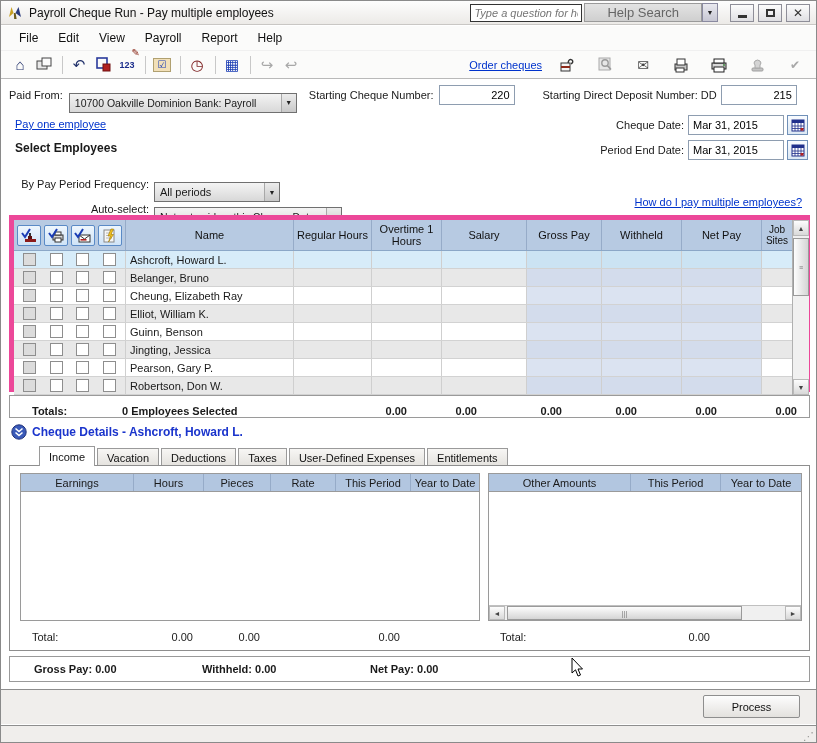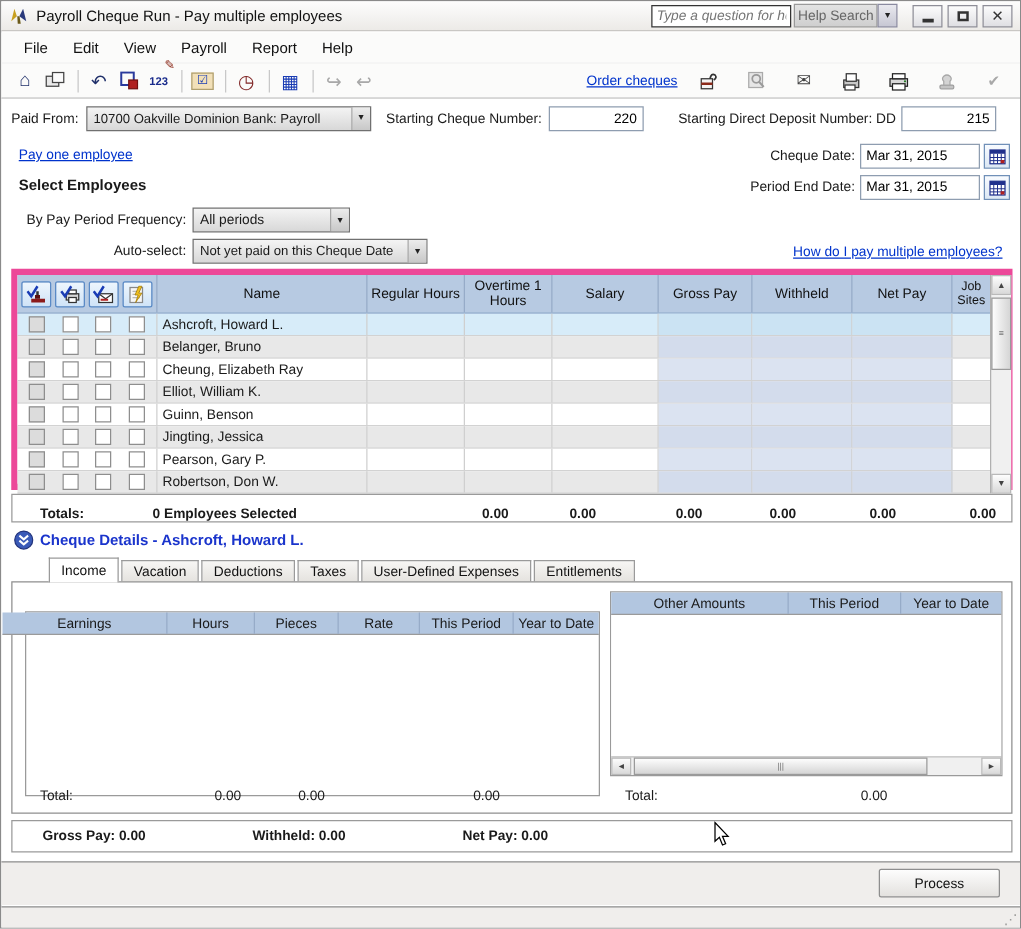--- a/index.html
+++ b/index.html
@@ -8,22 +8,22 @@
   #window { position:relative; width:817px; height:743px; border:1px solid #8a8a8a; background:#fff; overflow:hidden; }
 
   
   .titlebar { position:absolute; top:0; left:0; right:0; height:24px;
     background:linear-gradient(#fdfdfd,#eceae7); border-bottom:1px solid #c9c7c4;
     display:flex; align-items:center; padding:0 6px; }
   .titlebar .logo { width:16px; height:16px; margin-right:6px; flex:none; }
   .title-text { font-size:12px; color:#111; flex:1 1 auto; white-space:nowrap; }
   .help-ask { width:112px; height:18px; border:1px solid #333; font-style:italic; font-size:11px;
     padding:0 3px; font-family:"Liberation Sans",sans-serif; color:#222; }
-  .help-search-btn { height:19px; margin-left:2px; padding:0 2px; background:linear-gradient(#e3e3e3,#cfcfcf);
-    border:1px solid #9a9a9a; color:#666; font-size:11px; display:flex; align-items:center; }
+  .help-search-btn { height:19px; margin-left:2px; padding:0 22px; background:linear-gradient(#e3e3e3,#cfcfcf);
+    border:1px solid #9a9a9a; color:#666; font-size:13px; display:flex; align-items:center; }
   .help-search-dd { width:16px; height:19px; background:linear-gradient(#e9e9ef,#c7c7d3); border:1px solid #8a8aa0;
     display:flex; align-items:center; justify-content:center; font-size:7px; color:#222; margin-right:8px; }
   .winbtn { width:24px; height:18px; margin-left:4px; background:linear-gradient(#fcfcfc,#dfdfe3);
     border:1px solid #8e8e98; display:flex; align-items:center; justify-content:center; }
   .winbtn .min-glyph { width:9px; height:3px; background:#333; margin-top:8px; }
   .winbtn .restore-glyph { width:9px; height:8px; border:2px solid #333; }
   .winbtn .close-glyph { font-size:12px; color:#333; line-height:1; }
 
   
   .menubar { position:absolute; top:25px; left:0; right:0; height:25px; background:#fbfbfa;
@@ -43,21 +43,21 @@
   .renum { font-size:9px; font-weight:bold; color:#1a2c8c; position:relative; }
   .renum .pen { position:absolute; top:-8px; right:-2px; color:#8c2a1a; font-size:10px; }
   .chk-form { background:#f2e0b8; border:1px solid #b0a070; font-size:10px; width:18px; height:14px;
     display:flex; align-items:center; justify-content:center; color:#1a3cb4; }
 
   
   .content { position:absolute; top:78px; left:0; right:0; height:610px; background:#fff; }
   .row-paid { position:absolute; top:5px; left:8px; right:8px; height:21px; display:flex; align-items:center; }
   .lbl { white-space:nowrap; }
   .combo { height:20px; border:1px solid #707070; background:linear-gradient(#f4f4f4,#d8d8d8);
-    display:flex; align-items:center; padding-left:5px; position:relative; }
+    display:flex; align-items:center; padding-left:5px; position:relative;margin-top:16px; }
   .combo .arrow { margin-left:auto; width:15px; height:100%; display:flex; align-items:center;
     justify-content:center; font-size:7px; color:#222; border-left:1px solid #a8a8a8;
     background:linear-gradient(#ececec,#c8c8c8); }
   .txt-input { height:20px; border:1px solid #8e9db0; padding:0 4px; font-size:11px;
     font-family:"Liberation Sans",sans-serif; }
   .num { text-align:right; }
   .cal-btn { width:21px; height:20px; border:1px solid #7090b8; background:linear-gradient(#f8fbff,#dce8f4);
     display:flex; align-items:center; justify-content:center; margin-left:3px; }
 
   .pay-one { position:absolute; top:39px; left:14px; }
@@ -125,21 +125,21 @@
   .cd-heading { position:absolute; top:345px; left:10px; display:flex; align-items:center; gap:5px;
     color:#1a34cc; font-weight:bold; font-size:12px; }
   .tabs { position:absolute; top:367px; left:14px; display:flex; align-items:flex-end; height:20px; }
   .tab { height:18px; padding:0 9px; display:flex; align-items:center; background:linear-gradient(#f7f6f4,#e4e2de);
     border:1px solid #9a9a9a; border-bottom:none; margin-right:2px; font-size:11px; color:#111; }
   .tab.active { height:20px; background:#fff; font-size:11px; z-index:3; position:relative;margin-left:24px; }
 
   .tab-panel { position:absolute; top:386px; left:8px; width:801px; height:186px; border:1px solid #8e8e8e;
     background:#fff; z-index:2; }
   .mini-table { position:absolute; border:1px solid #9a9a9a; display:flex; flex-direction:column; background:#fff; }
-  .mt-left { left:10px; top:23px; width:460px; height:148px;align-items:flex-end; }
+  .mt-left { left:10px; top:7px; width:460px; height:148px; }
   .mt-right { left:478px; top:7px; width:314px; height:148px; }
   .mt-head { height:18px; background:#b2c6e0; display:flex; align-items:stretch; border-bottom:1px solid #9a9a9a; flex:none; }
   .mh { display:flex; align-items:center; justify-content:center; border-right:1px solid #96abc8; font-size:11px; }
   .mh:last-child { border-right:none; }
   .mt-body { flex:1; background:#fff; }
   .m-earn { width:132px; flex:1; } .m-hours { width:70px; flex:none; } .m-pieces { width:67px; flex:none; }
   .m-rate { width:65px; flex:none; } .m-tp { width:75px; flex:none; } .m-ytd { width:68px; flex:none; }
   .m-other { width:150px; flex:1; } .m-tp2 { width:90px; flex:none; } .m-ytd2 { width:80px; flex:none; }
   .mini-total { position:absolute; top:163px; height:16px; display:flex; align-items:center; }
   .mtl-left { left:10px; width:460px; }

